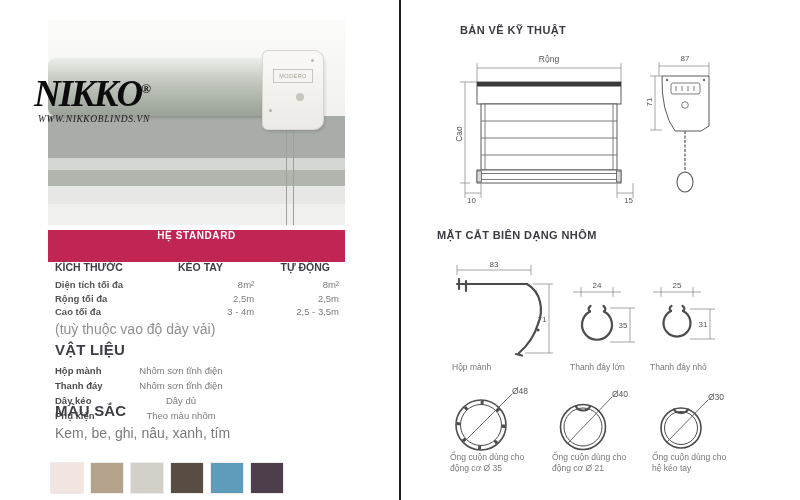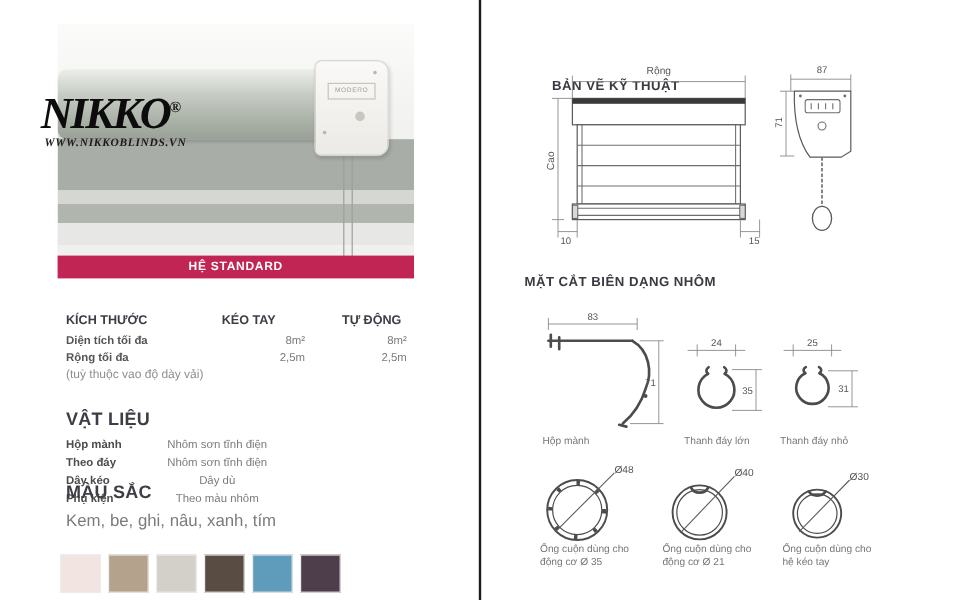--- a/index.html
+++ b/index.html
@@ -29,51 +29,51 @@
       #b0b5ae 54px,#b0b5ae 70px,
       #e7e8e5 70px,#e7e8e5 88px,
       #f0f0ee 88px,#f0f0ee 109px);}
   .chain{position:absolute;left:238px;top:100px;width:6px;height:105px;
     border-left:1.5px solid #a0a09b;border-right:1.5px solid #a0a09b;}
 
   .logo-block{position:absolute;left:34px;top:28px;z-index:3;}
   .logo-text{font-family:"Liberation Serif",serif;font-style:italic;font-weight:bold;
     font-size:37px;color:#0c0c0c;letter-spacing:-2px;line-height:36px;margin-top:43px;}
   .logo-text .reg{font-size:13px;vertical-align:super;letter-spacing:0;}
-  .website{font-family:"Liberation Serif",serif;font-style:italic;font-weight:bold;
+  .website{font-family:"Liberation Serif",serif;font-style:italic;font-weight:normal;
     font-size:9.5px;color:#1a1a1a;letter-spacing:.6px;margin-top:2px;margin-left:3px;text-align:center;}
 
-  .banner{position:absolute;left:48px;top:213px;width:297px;height:19px;background:#c02553;
-    display:flex;align-items:center;justify-content:center;}
+  .banner{position:absolute;left:48px;top:230px;width:297px;height:32px;background:#c02553;
+    display:flex;align-items:flex-start;justify-content:center;}
   .banner span{color:#ffffff;font-size:10px;font-weight:bold;letter-spacing:.6px;}
 
   .specs{position:absolute;left:55px;top:261px;width:284px;font-size:9.5px;}
   .specs-head{display:flex;font-weight:bold;color:#3d3d46;font-size:10.5px;margin-bottom:5px;gap:44px;}
   .specs-head .c1{flex:1.35;}
-  .specs-head .c2,.specs-head .c3{flex:1;text-align:center;}
+  .specs-head .c2,.specs-head .c3{flex:1;text-align:left;}
   .spec-row{display:flex;line-height:13.5px;}
   .spec-row .c1{flex:1.35;color:#555555;font-weight:600;}
   .spec-row .c2,.spec-row .c3{flex:1;text-align:right;color:#7b7b7b;}
-  .specs-note{color:#8f8f8f;font-size:10px;margin-top:2px;}
+  .specs-note{color:#8f8f8f;font-size:14px;margin-top:2px;}
 
   .materials{position:absolute;left:55px;top:341px;}
   .sec-title{font-weight:bold;color:#3d3d46;font-size:15px;letter-spacing:.2px;}
   .mat-rows{margin-top:5px;}
   .mat-row{display:flex;line-height:15px;font-size:9.5px;}
   .mat-row .ml{width:62px;font-weight:bold;color:#4c4c4c;}
   .mat-row .mv{width:128px;text-align:center;color:#7b7b7b;}
 
   .colors{position:absolute;left:55px;top:402px;}
   .color-names{font-size:14px;color:#7b7b7b;margin-top:6px;}
   .swatches{position:absolute;left:50px;top:462px;display:flex;gap:6px;}
   .swatch{width:32px;height:30px;border:1px solid #ececec;}
 
   
   .r-heading{position:absolute;font-weight:bold;color:#3a3a43;font-size:11px;letter-spacing:.4px;}
-  .h1{left:460px;top:24px;margin-top:42px;}
+  .h1{left:460px;top:24px;}
   .h2{left:437px;top:229px;}
   .drawing{position:absolute;}
   .cap{position:absolute;font-size:8.5px;color:#777777;line-height:1.35;}
 
   svg text{font-family:"Liberation Sans",sans-serif;fill:#555555;}
   .dim{stroke:#8a8a8a;stroke-width:.75;fill:none;}
   .thin{stroke:#6e6e6e;stroke-width:.9;fill:none;}
   .prof{stroke:#4c4c4c;stroke-width:2.2;fill:none;stroke-linecap:round;}
   .box{stroke:#5a5a5a;stroke-width:1;fill:#ffffff;}
 </style>
@@ -114,32 +114,37 @@
     <div class="spec-row">
       <div class="c1">Diện tích tối đa</div>
       <div class="c2">8m²</div>
       <div class="c3">8m²</div>
     </div>
     <div class="spec-row">
       <div class="c1">Rộng tối đa</div>
       <div class="c2">2,5m</div>
       <div class="c3">2,5m</div>
     </div>
+    <div class="spec-row">
+      <div class="c1">Cao tối đa</div>
+      <div class="c2">3 - 4m</div>
+      <div class="c3">2,5 - 3,5m</div>
+    </div>
     <div class="specs-note">(tuỳ thuộc vao độ dày vải)</div>
   </div>
 
   <div class="materials">
     <div class="sec-title">VẬT LIỆU</div>
     <div class="mat-rows">
       <div class="mat-row">
         <div class="ml">Hộp mành</div>
         <div class="mv">Nhôm sơn tĩnh điện</div>
       </div>
       <div class="mat-row">
-        <div class="ml">Theo đáy</div>
+        <div class="ml">Thanh đáy</div>
         <div class="mv">Nhôm sơn tĩnh điện</div>
       </div>
       <div class="mat-row">
         <div class="ml">Dây kéo</div>
         <div class="mv">Dây dù</div>
       </div>
       <div class="mat-row">
         <div class="ml">Phụ kiện</div>
         <div class="mv">Theo màu nhôm</div>
       </div>

